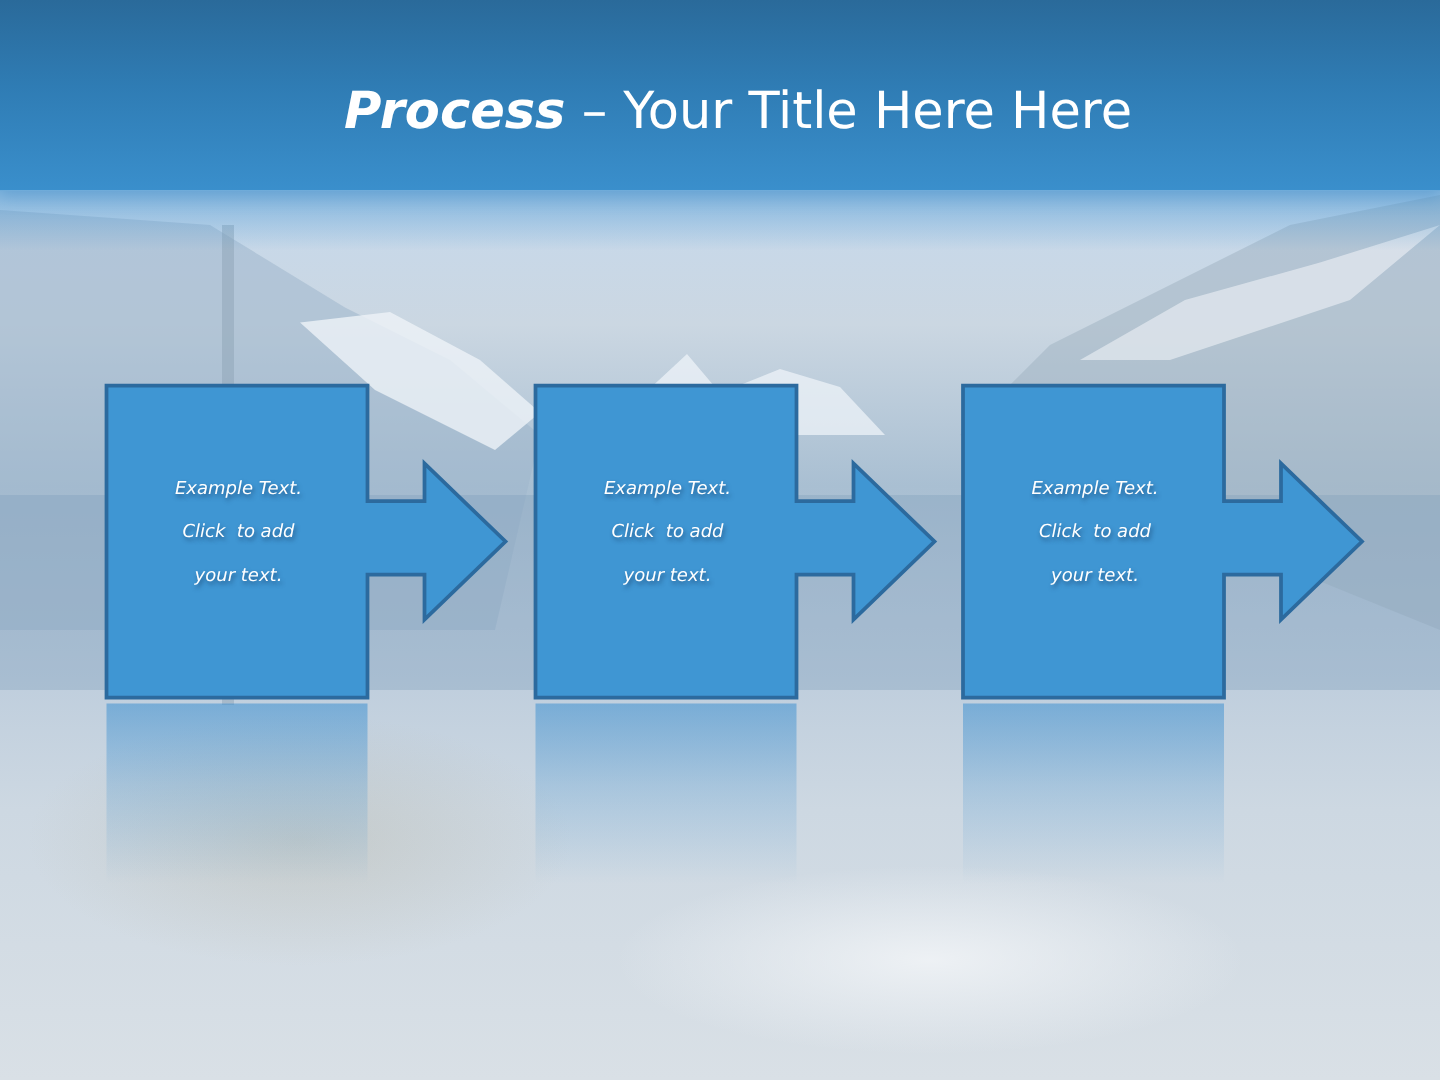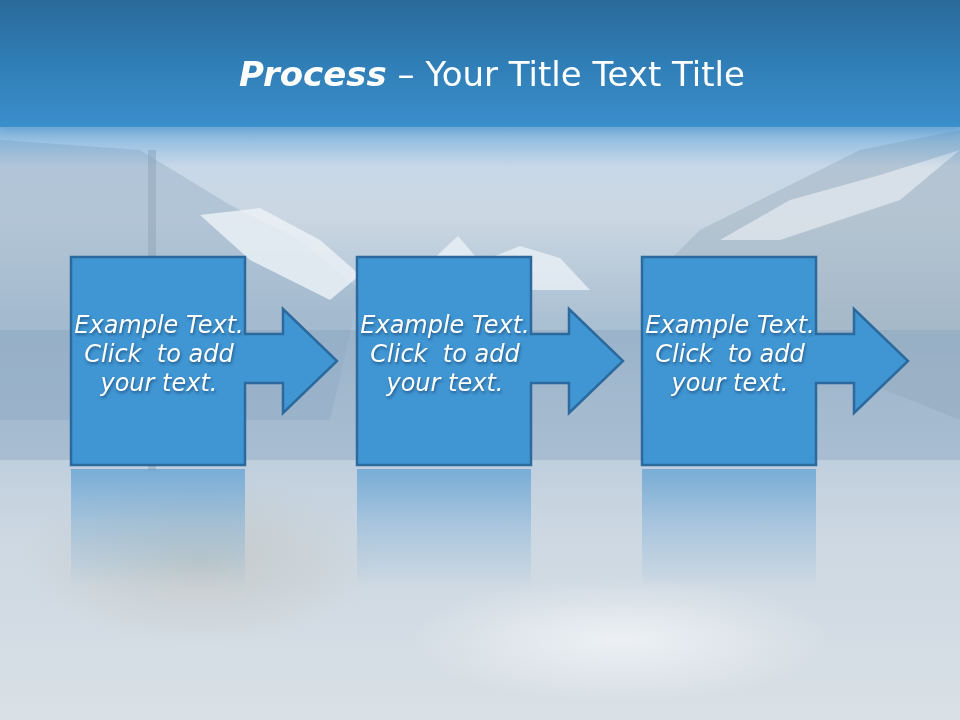--- a/index.html
+++ b/index.html
@@ -32,21 +32,21 @@
   .title .bold { font-weight: bold; font-style: italic; }
   .title .normal { font-weight: normal; }
   .step { position: absolute; top: 255px; width: 272px; height: 214px; }
   .step svg.shape { position: absolute; left: 0; top: 0; overflow: visible; }
   .step .reflect {
     position: absolute; left: 1px; top: 214px; width: 174px; height: 120px;
     background: linear-gradient(180deg, rgba(61,144,208,0.55) 0%, rgba(61,144,208,0.25) 45%, rgba(61,144,208,0) 100%);
   }
   .step-text {
     position: absolute; left: 4px; top: 56px; width: 170px; text-align: center;
-    color: #ffffff; font-style: italic; font-size: 24px; line-height: 29px;
+    color: #ffffff; font-style: italic; font-size: 12px; line-height: 29px;
     font-family: "DejaVu Sans", sans-serif;
     text-shadow: 1px 2px 3px rgba(20,50,90,0.6);
   }
 </style>
 </head>
 <body>
 
 <div class="bg">
   <svg width="960" height="720" style="position:absolute;left:0;top:0">
     <polygon points="0,140 140,150 230,205 300,240 360,290 330,420 0,420" fill="#9fb6cc" opacity="0.55"></polygon>
@@ -55,21 +55,21 @@
     <polygon points="960,130 860,150 780,190 700,230 640,290 960,420" fill="#a3b4c3" opacity="0.55"></polygon>
     <polygon points="960,150 880,175 790,200 720,240 780,240 900,200" fill="#eef2f6" opacity="0.6"></polygon>
     <rect x="148" y="150" width="8" height="320" fill="#8ea3b5" opacity="0.5"></rect>
     <rect x="0" y="330" width="960" height="130" fill="#7f9fba" opacity="0.35"></rect>
   </svg>
 </div>
 
 <div class="header"></div>
 <div class="header-fade"></div>
 <div class="title">
-  <span class="bold">Process</span><span class="normal"> – Your Title Text Title</span>
+  <span class="bold">Process</span><span class="normal"> – Your Title Here Here</span>
 </div>
 
 <div class="step" style="left:70px">
   <div class="reflect"></div>
   <svg class="shape" width="272" height="214">
     <polygon points="1,2 175,2 175,79 213,79 213,54 267,106 213,158 213,128 175,128 175,210 1,210" fill="#3f96d3" stroke="#2c6a9e" stroke-width="2.5" stroke-linejoin="miter"></polygon>
   </svg>
   <div class="step-text">
     <div>Example Text.</div>
     <div style="white-space:pre">Click  to add</div>

